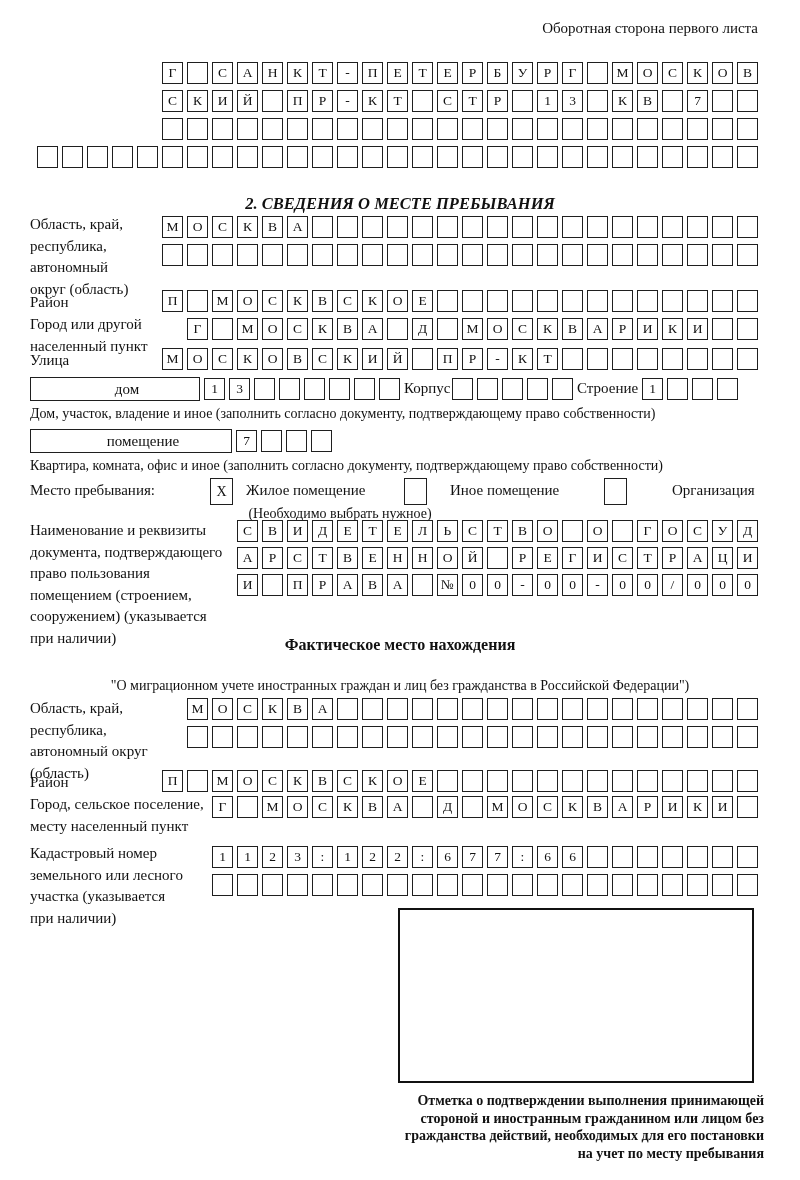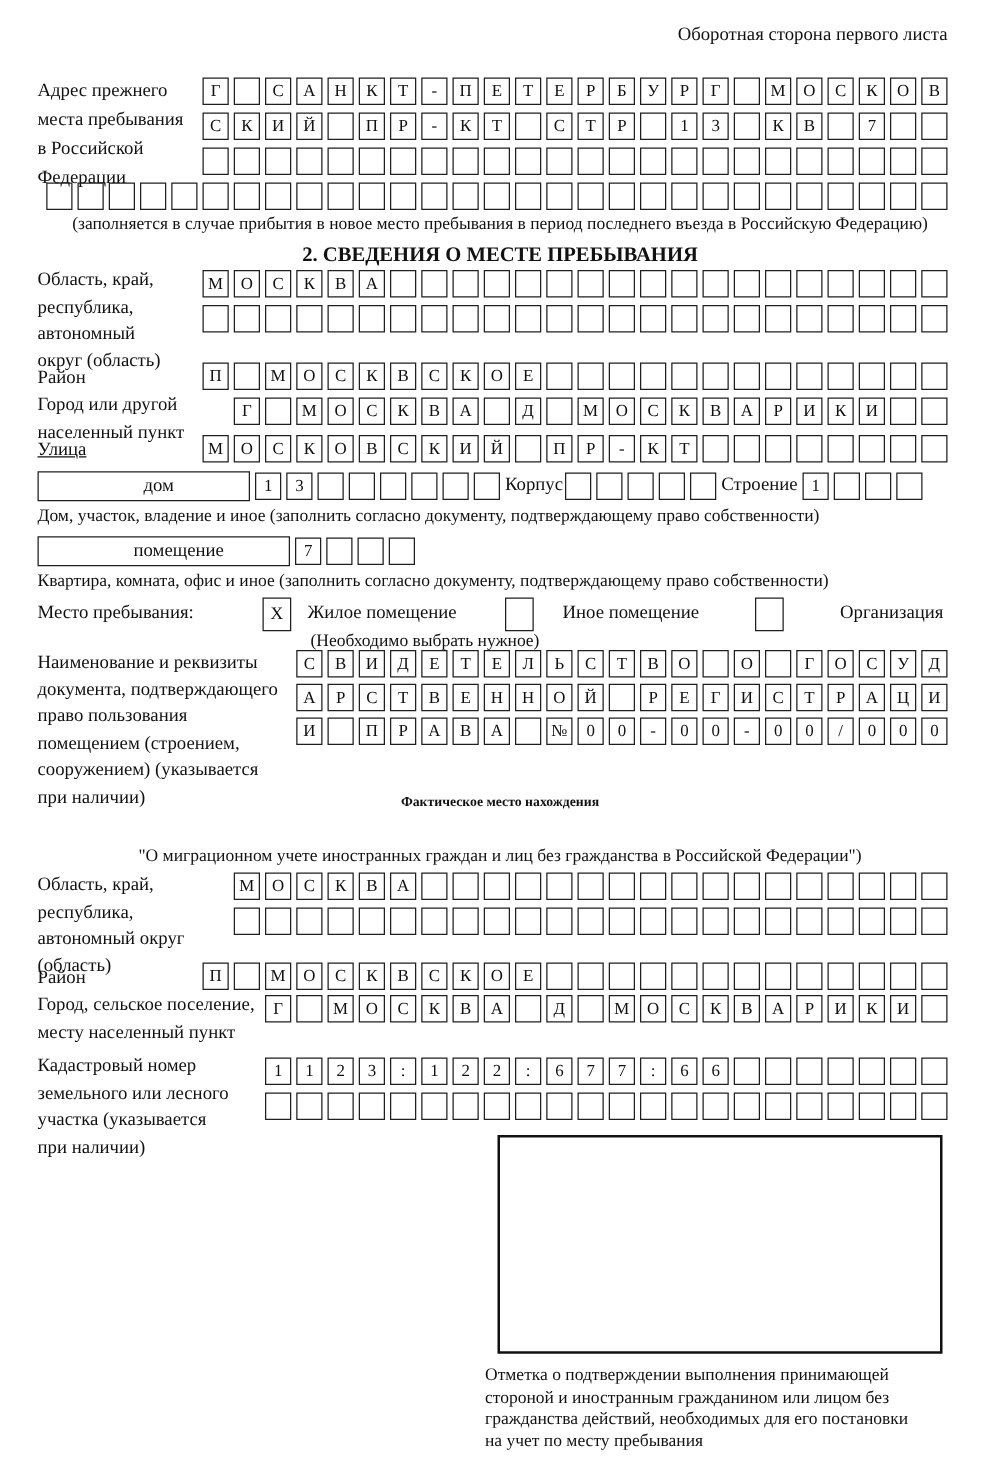--- a/index.html
+++ b/index.html
@@ -5,52 +5,48 @@
   html,body{margin:0;padding:0;background:#ffffff;}
   .page{
     position:relative;width:800px;height:1180px;margin:0 auto;background:#fff;
     font-family:"Liberation Serif","DejaVu Serif",serif;color:#111;overflow:hidden;
   }
   .corner{position:absolute;top:20px;right:42px;font-size:15px;}
   .lab{position:absolute;font-size:15px;line-height:21.5px;white-space:pre-line;}
   .lab.addr{line-height:23px;}
   .note{position:absolute;font-size:14px;}
   .center{left:0;width:100%;text-align:center;}
-  .h2{position:absolute;left:0;width:100%;text-align:center;font-size:16.5px;font-weight:bold;}
-  .h3{position:absolute;left:0;width:100%;text-align:center;font-size:11px;font-weight:bold;}
+  .h2{position:absolute;left:0;width:100%;text-align:center;font-size:16.5px;font-weight:bold;font-style:italic;}
+  .h3{position:absolute;left:0;width:100%;text-align:center;font-size:16px;font-weight:bold;}
   .grid{position:absolute;display:flex;gap:4px;}
   .grid.rightal{right:42px;}
   .cell{
     width:21px;height:22px;box-sizing:border-box;border:1.5px solid #1f1f1f;flex:0 0 21px;
     display:flex;align-items:center;justify-content:center;font-size:13.5px;line-height:1;
     font-family:"Liberation Serif","DejaVu Serif",serif;
   }
   .lbox{
     position:absolute;box-sizing:border-box;border:1.6px solid #1f1f1f;height:24px;
     display:flex;align-items:center;justify-content:center;font-size:15px;padding-left:24px;
   }
   .inlab{position:absolute;font-size:15px;}
   .cbox{
     position:absolute;width:23px;height:27px;box-sizing:border-box;border:1.6px solid #1f1f1f;
     display:flex;align-items:center;justify-content:center;font-size:14px;
   }
   .stamp{position:absolute;box-sizing:border-box;border:2px solid #111;background:#fff;}
-  .caption{position:absolute;font-size:14px;line-height:17.5px;text-align:left;white-space:pre-line;}
+  .caption{position:absolute;font-size:14px;line-height:17.5px;text-align:right;white-space:pre-line;font-weight:bold;}
 </style>
 </head>
 <body>
 
 <div class="page">
 
   <div class="corner">Оборотная сторона первого листа</div>
 
-  <div class="lab addr" style="left:30px;top:62px;">Адрес прежнего
-места пребывания
-в Российской
-Федерации</div>
   <div class="grid rightal" style="top:62px;">
       <span class="cell">Г</span>
       <span class="cell"></span>
       <span class="cell">С</span>
       <span class="cell">А</span>
       <span class="cell">Н</span>
       <span class="cell">К</span>
       <span class="cell">Т</span>
       <span class="cell">-</span>
       <span class="cell">П</span>
@@ -146,21 +142,20 @@
       <span class="cell"></span>
       <span class="cell"></span>
       <span class="cell"></span>
       <span class="cell"></span>
       <span class="cell"></span>
       <span class="cell"></span>
       <span class="cell"></span>
       <span class="cell"></span>
       <span class="cell"></span>
     </div>
-  <div class="note center" style="top:172px;">(заполняется в случае прибытия в новое место пребывания в период последнего въезда в Российскую Федерацию)</div>
 
   <div class="h2" style="top:194px;">2. СВЕДЕНИЯ О МЕСТЕ ПРЕБЫВАНИЯ</div>
 
   <div class="lab" style="left:30px;top:214px;">Область, край,
 республика,
 автономный
 округ (область)</div>
   <div class="grid rightal" style="top:216px;">
       <span class="cell">М</span>
       <span class="cell">О</span>
@@ -263,21 +258,21 @@
       <span class="cell">В</span>
       <span class="cell">А</span>
       <span class="cell">Р</span>
       <span class="cell">И</span>
       <span class="cell">К</span>
       <span class="cell">И</span>
       <span class="cell"></span>
       <span class="cell"></span>
     </div>
 
-  <div class="lab" style="left:30px;top:350px;text-decoration:underline;">Улица</div>
+  <div class="lab" style="left:30px;top:350px;">Улица</div>
   <div class="grid rightal" style="top:348px;">
       <span class="cell">М</span>
       <span class="cell">О</span>
       <span class="cell">С</span>
       <span class="cell">К</span>
       <span class="cell">О</span>
       <span class="cell">В</span>
       <span class="cell">С</span>
       <span class="cell">К</span>
       <span class="cell">И</span>

